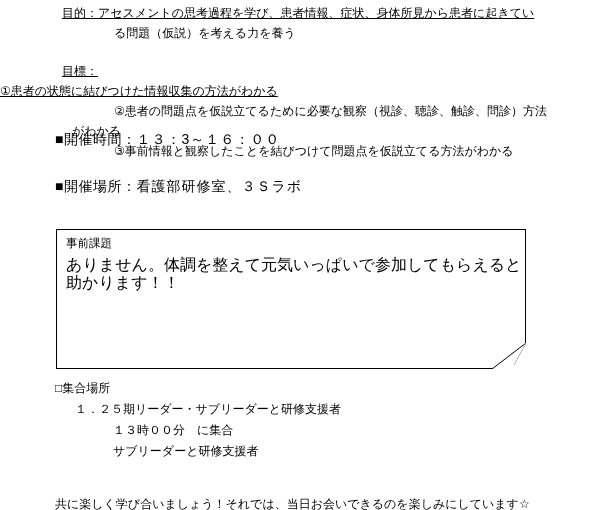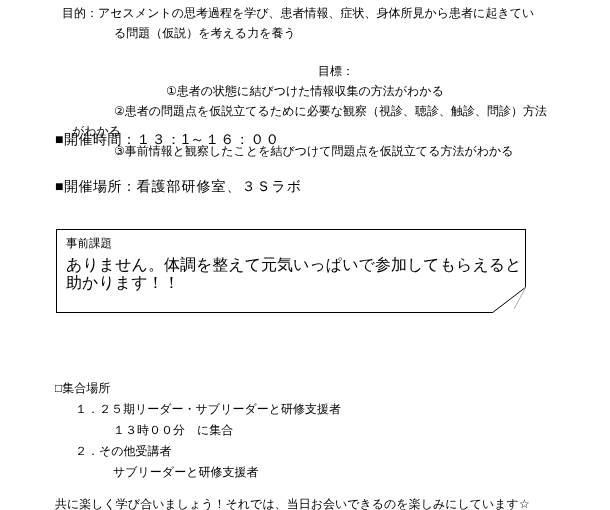--- a/index.html
+++ b/index.html
@@ -25,22 +25,23 @@
 
   
   .intro {
     position: absolute;
     left: 0;
     top: 0;
     width: 610px;
   }
   .row {
     display: flex;
-    align-items: center;
+    align-items: flex-start;
     line-height: 20px;
+    text-decoration: underline;
   }
   .row-label {
     flex: 0 0 auto;
     white-space: nowrap;
     padding-left: 62px;
   }
   .row-body {
     flex: 1 1 auto;
   }
   .hang {
@@ -63,21 +64,21 @@
   .heading .val {
     letter-spacing: 1px;
   }
 
   
   .notebox {
     position: absolute;
     left: 56px;
     top: 229px;
     width: 470px;
-    height: 84px;
+    height: 140px;
     border: 1px solid #000000;
     box-sizing: border-box;
     background: #ffffff;
   }
   .notebox .nb-title {
     position: absolute;
     left: 9px;
     top: 6px;
     font-size: 11.5px;
   }
@@ -139,21 +140,21 @@
     <div class="row" style="margin-top:18px;flex-direction:column;">
       <div class="row-label">目標：</div>
       <div class="row-body">①患者の状態に結びつけた情報収集の方法がわかる</div>
     </div>
     <div class="hang">②患者の問題点を仮説立てるために必要な観察（視診、聴診、触診、問診）方法</div>
     <div class="hang2">がわかる</div>
     <div class="hang">③事前情報と観察したことを結びつけて問題点を仮説立てる方法がわかる</div>
   </div>
 
   <div class="heading" style="top:131px;">
-    <span>■</span><span>開催時間：</span><span class="val">１３：1～１６：００</span>
+    <span>■</span><span>開催時間：</span><span class="val">１３：3～１６：００</span>
   </div>
 
   <div class="heading" style="top:168px;margin-top:10px;">
     <span>■</span><span>開催場所：</span><span class="val">看護部研修室、３Ｓラボ</span>
   </div>
 
   <div class="notebox">
     <div class="nb-title">事前課題</div>
     <div class="nb-body">ありません。体調を整えて元気いっぱいで参加してもらえると助かります！！</div>
     <div class="fold">
@@ -164,21 +165,18 @@
       </svg>
     </div>
   </div>
 
   <div class="gather">
     <div class="g-title">□集合場所</div>
     <div class="g-item">
       <span>１．</span><span>２５期リーダー・サブリーダーと研修支援者</span>
     </div>
     <div class="g-sub">１３時００分　に集合</div>
-    <div class="g-item">
-      <span>２．</span><span>その他受講者</span>
-    </div>
     <div class="g-sub">サブリーダーと研修支援者</div>
   </div>
 
   <div class="bottom-line">共に楽しく学び合いましょう！それでは、当日お会いできるのを楽しみにしています☆</div>
 
 </div>
 
 </body></html>

